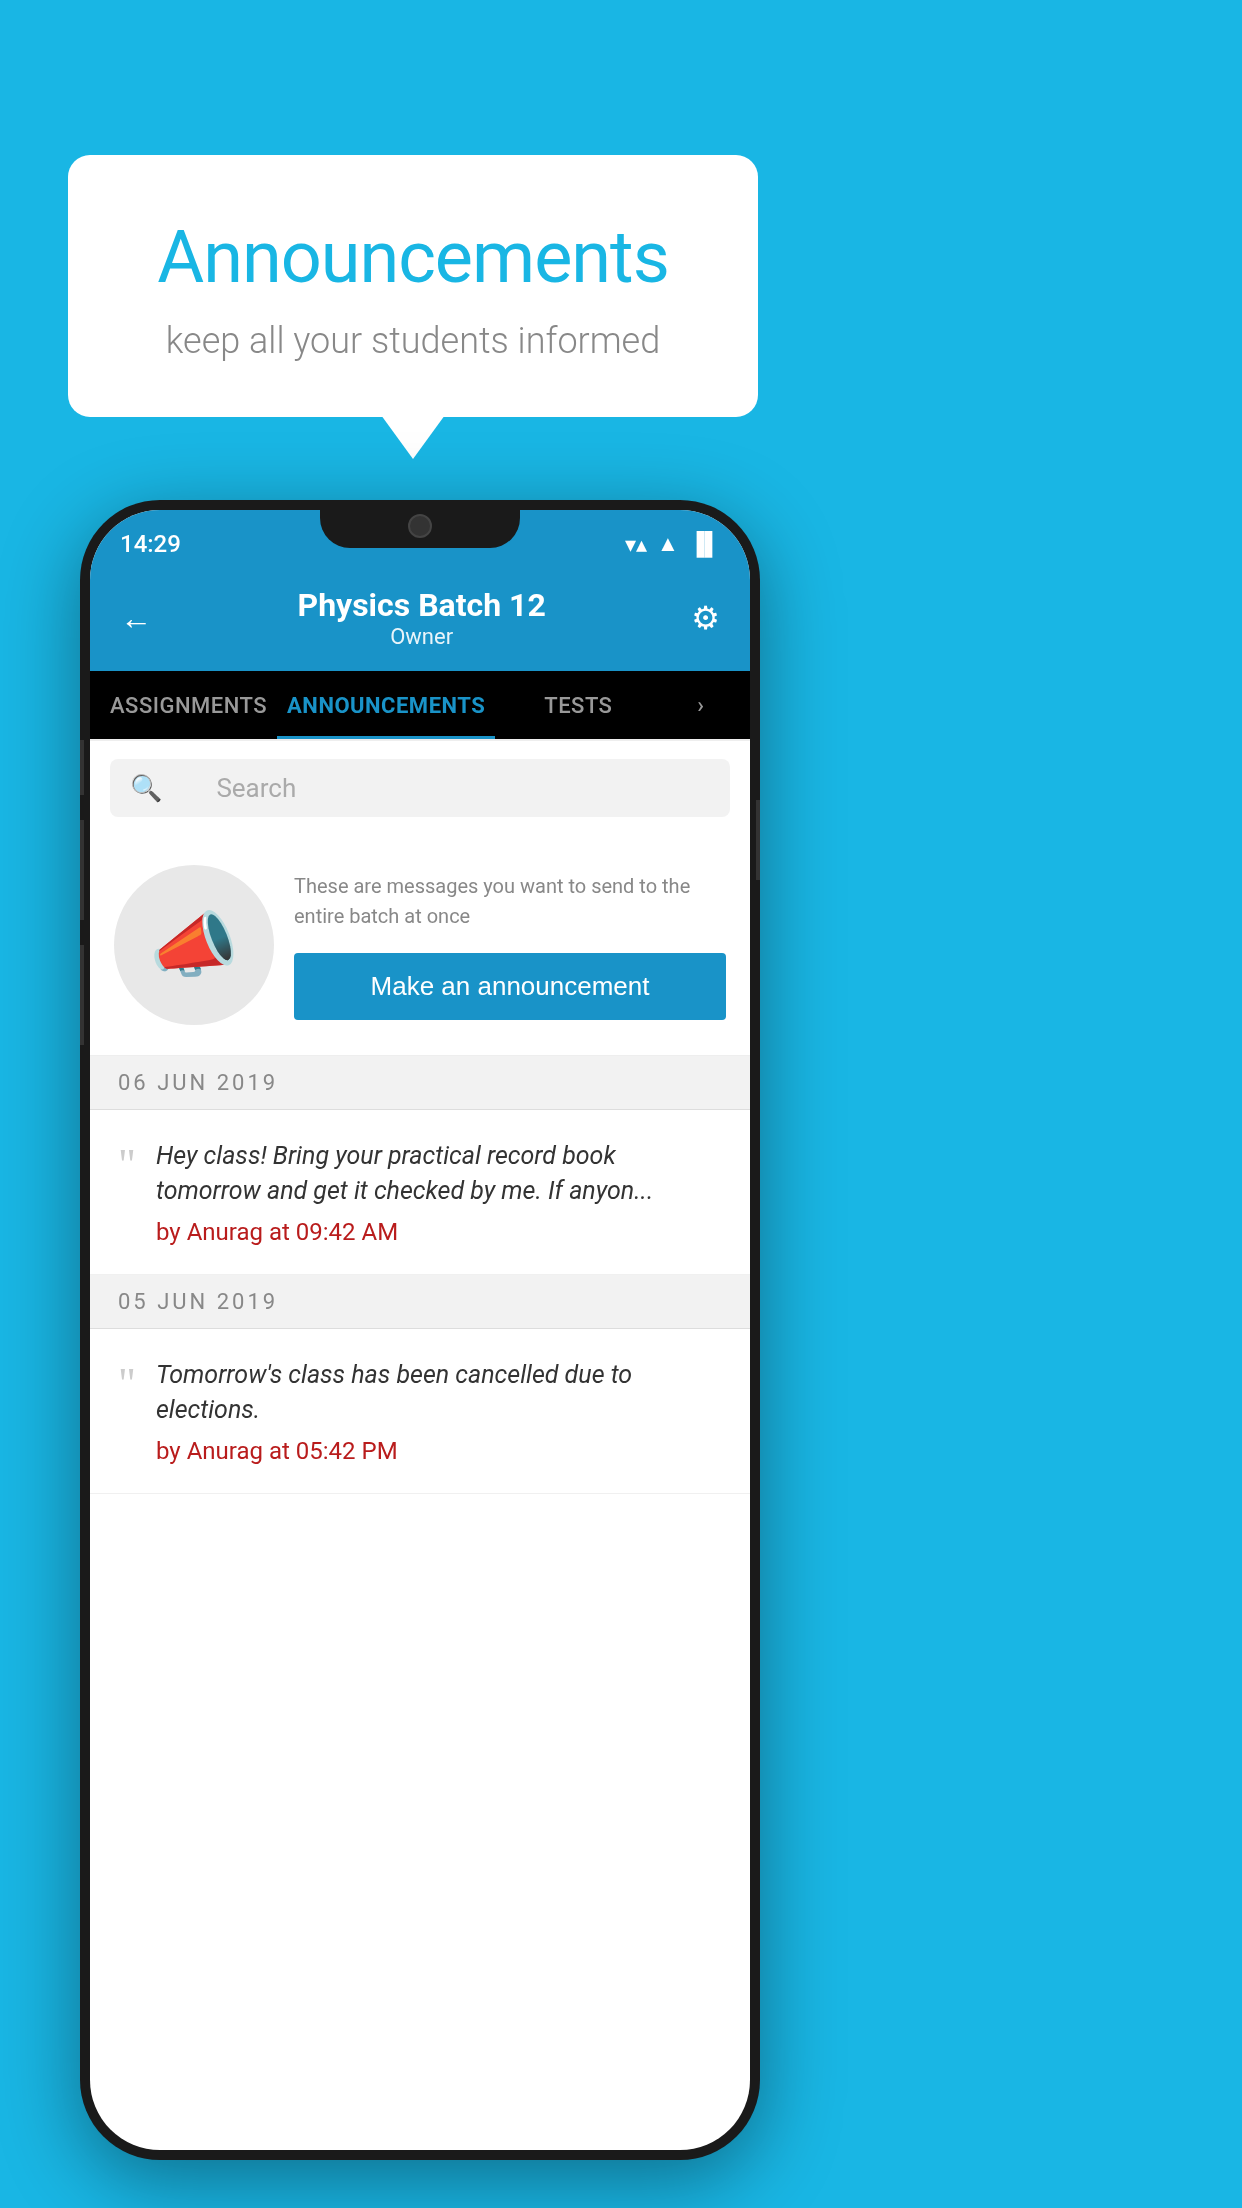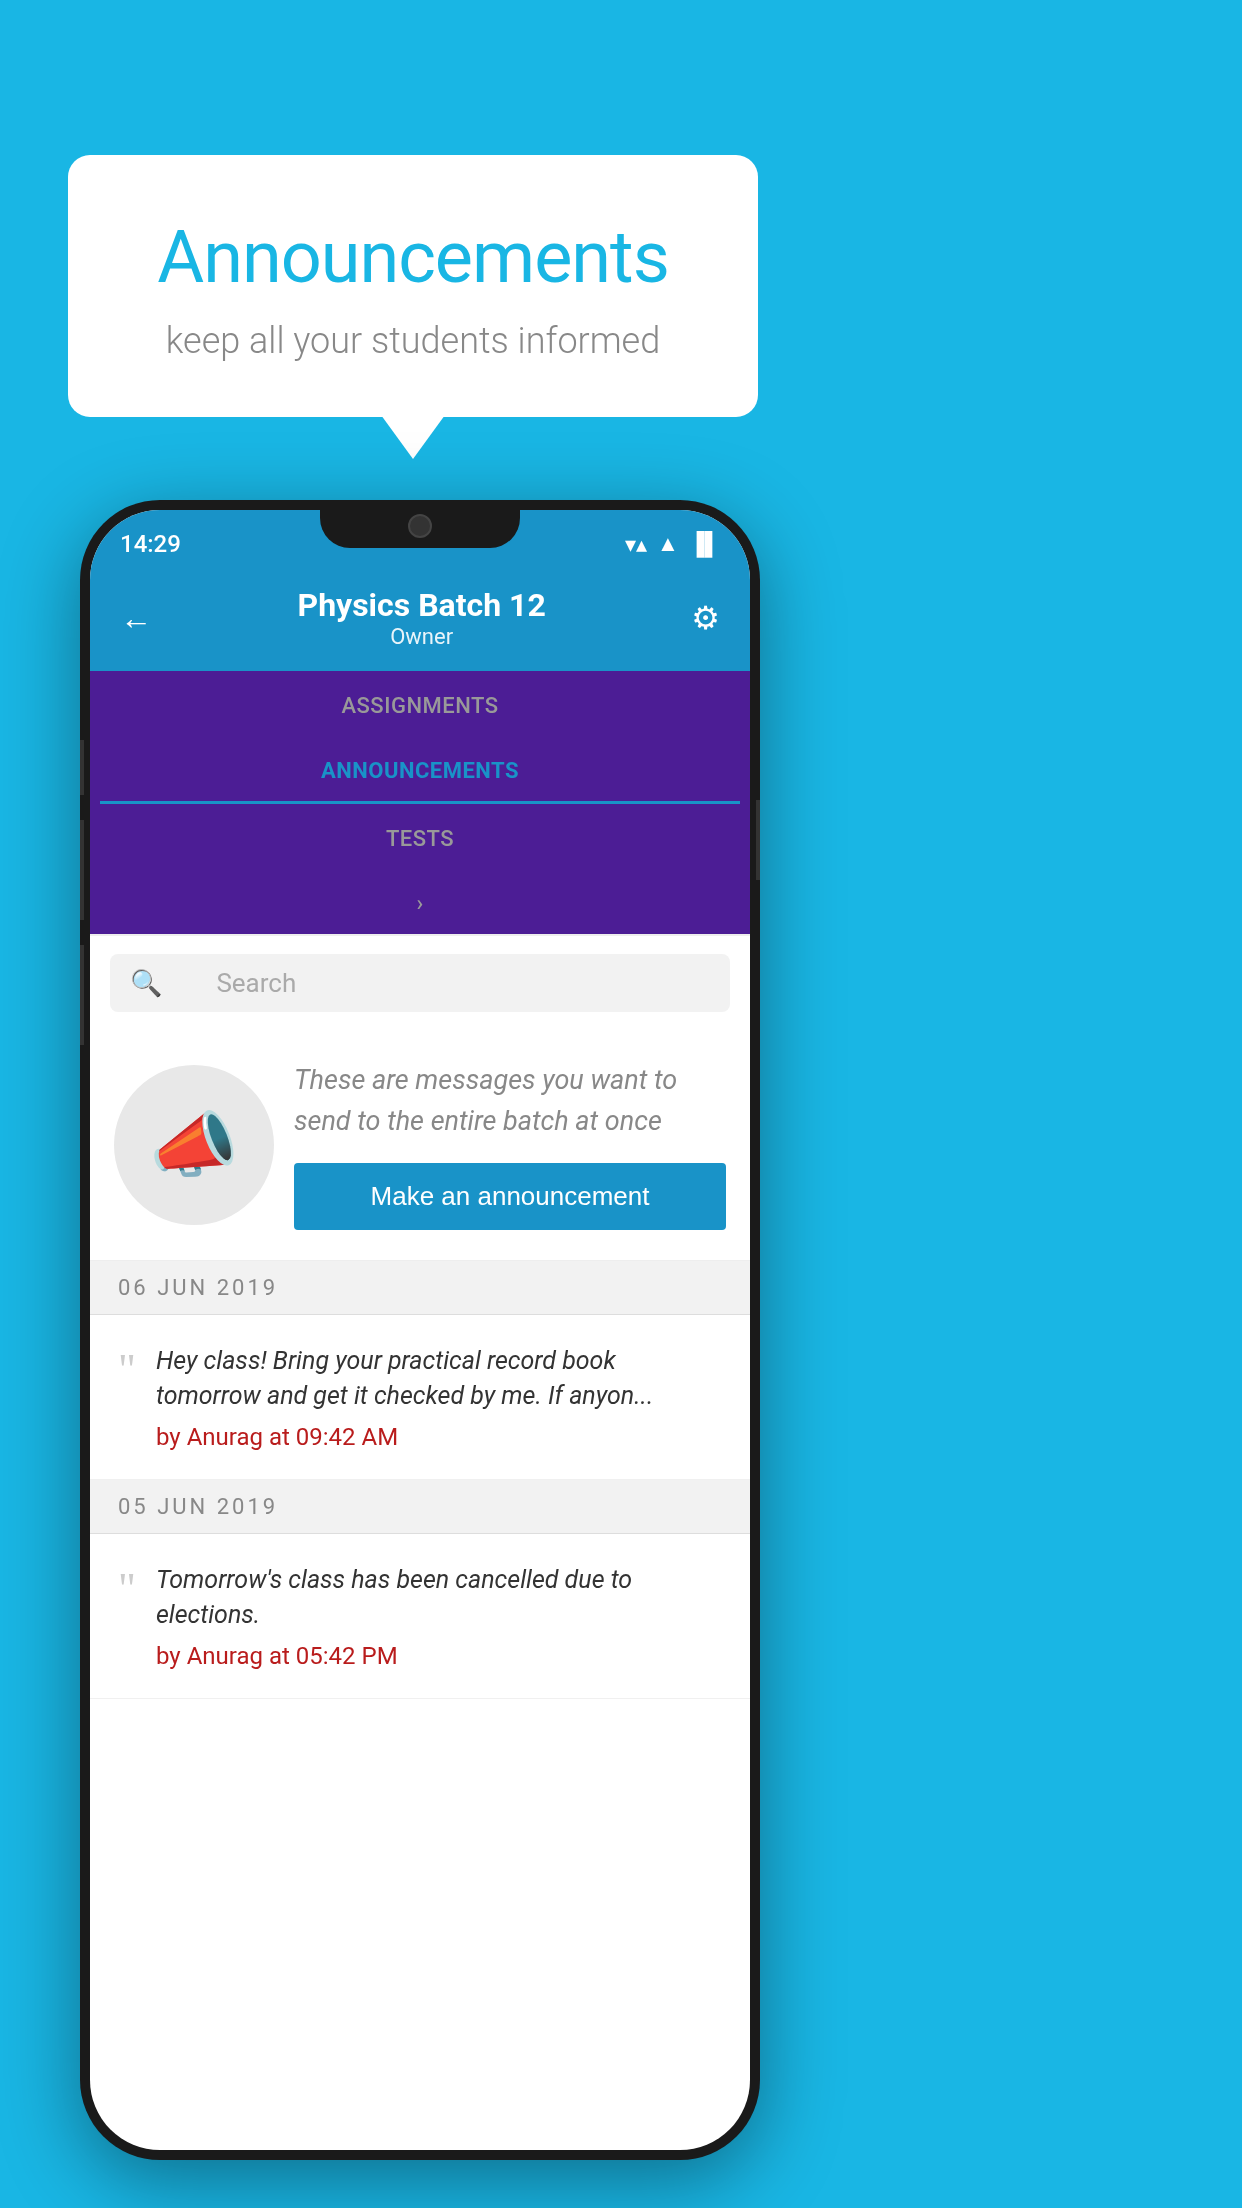--- a/index.html
+++ b/index.html
@@ -168,25 +168,24 @@
     }
 
     .gear-btn {
       color: white;
       font-size: 32px;
       cursor: pointer;
     }
 
     
     .tabs-bar {
-      background: #4c1d95;
+      background: #000000;
       display: flex;
       border-bottom: 2px solid #eee;
       padding: 0 10px;
-      flex-direction: column;
     }
 
     .tab-item {
       flex: 1;
       text-align: center;
       padding: 22px 10px 18px;
       font-size: 22px;
       font-weight: 500;
       color: #999;
       cursor: pointer;
@@ -255,25 +254,24 @@
     .megaphone-icon {
       font-size: 72px;
       color: #666;
     }
 
     .promo-content {
       flex: 1;
     }
 
     .promo-text {
-      font-size: 27px;
+      font-size: 20px;
       color: #888;
       line-height: 1.5;
       margin-bottom: 22px;
-      font-style: italic;
     }
 
     .make-announcement-btn {
       background: #1993C8;
       color: white;
       border: none;
       border-radius: 4px;
       padding: 18px 28px;
       font-size: 26px;
       font-weight: 500;

